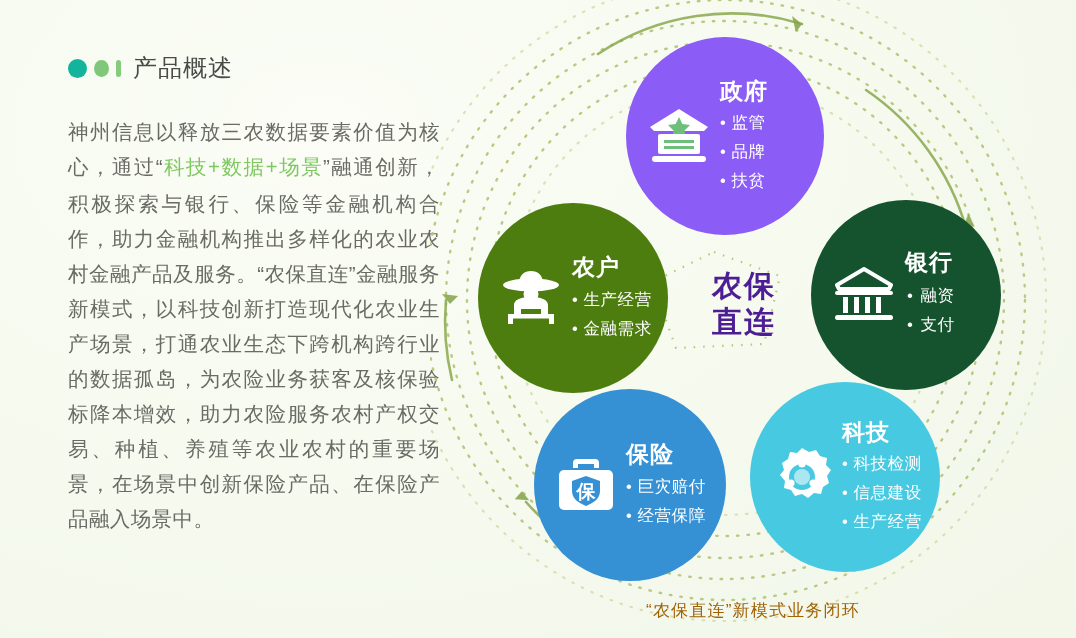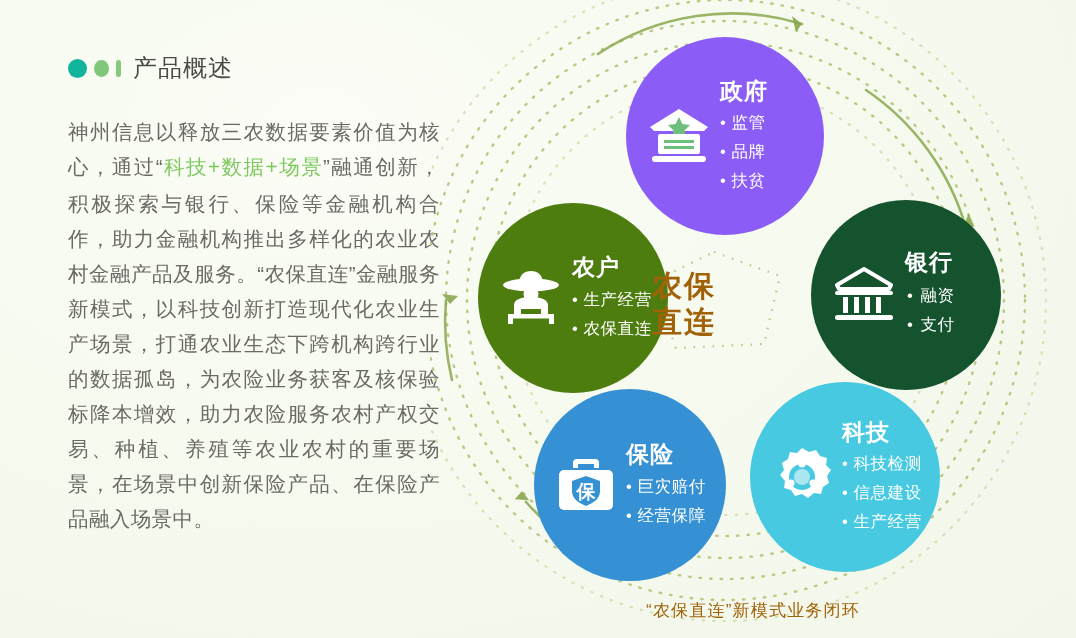--- a/index.html
+++ b/index.html
@@ -52,21 +52,21 @@
 
   
   #node-gov   { width:198px; height:198px; left:196px; top:37px;  background:#8b5cf6; }
   #node-bank  { width:190px; height:190px; left:381px; top:200px; background:#14532d;font-family:Liberation Mono, monospace; }
   #node-tech  { width:190px; height:190px; left:320px; top:382px; background:#46c9e1; }
   #node-ins   { width:192px; height:192px; left:104px; top:389px; background:#3590d4; }
   #node-farm  { width:190px; height:190px; left:48px;  top:203px; background:#4d7c0f; }
 
   #center-label {
     position:absolute; left:222px; top:268px; width:124px;
-    text-align:left; color:#a16207; font-size:30px; font-weight:bold;
+    text-align:right; color:#4c1d95; font-size:30px; font-weight:bold;
     line-height:36px; letter-spacing:2px;
   }
 
   #caption {
     position:absolute; left:0; right:0; bottom:16px; text-align:center;
     font-size:17px; color:#a16207; letter-spacing:1.2px;
   }
 </style>
 </head>
 <body>
@@ -204,21 +204,21 @@
         <circle cx="31" cy="25" r="7.5" fill="#fff"></circle>
         <path d="M14 36 c0 -5 6 -8 17 -8 c11 0 17 3 17 8 v12 h-7 v-8 h-20 v8 h-7 Z" fill="#fff"></path>
         <rect x="8" y="45" width="46" height="4.5" rx="2" fill="#fff"></rect>
         <rect x="8" y="45" width="5" height="10" fill="#fff"></rect>
         <rect x="49" y="45" width="5" height="10" fill="#fff"></rect>
       </svg>
       <div>
         <div class="node-title">农户</div>
         <ul class="node-list">
           <li>生产经营</li>
-          <li>农保直连</li>
+          <li>金融需求</li>
         </ul>
       </div>
     </div>
   </div>
 
   <div id="center-label">
     <div>农保</div>
     <div>直连</div>
   </div>
 

